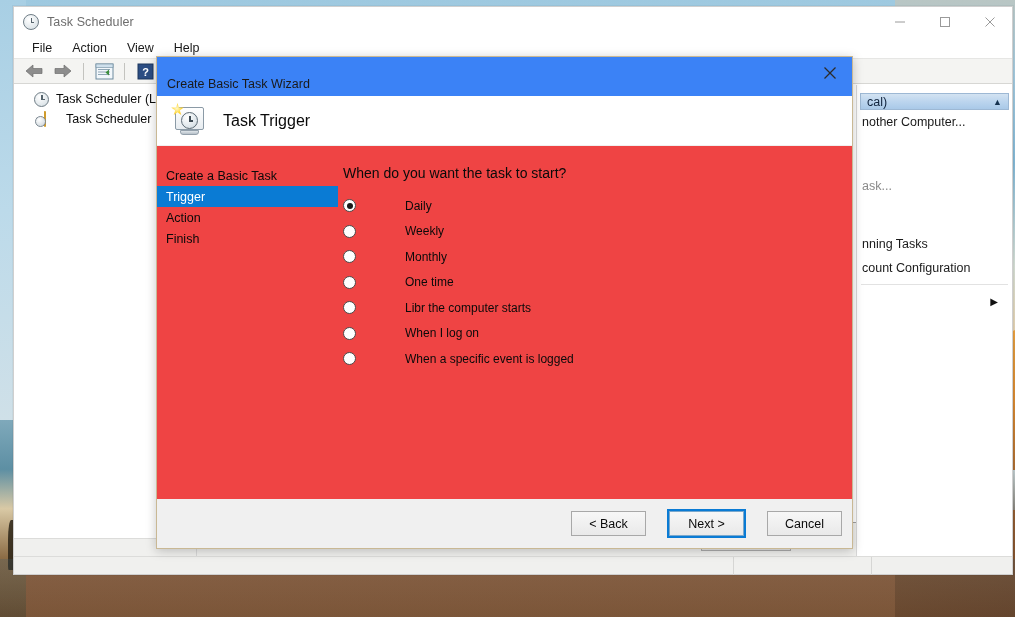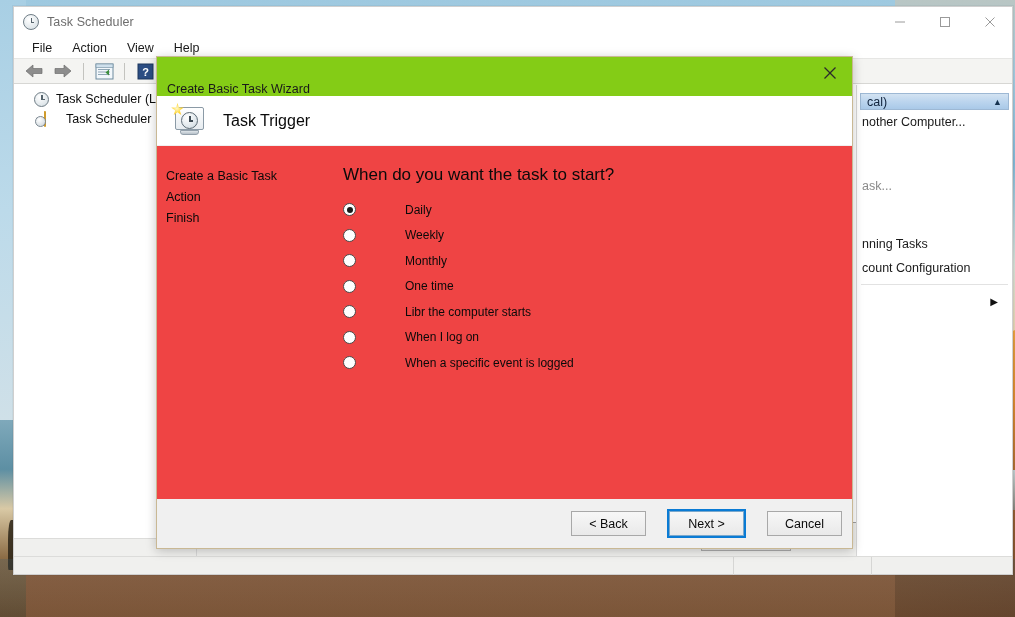--- a/index.html
+++ b/index.html
@@ -214,22 +214,22 @@
 
   
   #wizard {
     position: absolute; left: 156px; top: 56px;
     width: 697px; height: 493px;
     background: #f0f0f0;
     border: 1px solid #c9b894;
     box-shadow: 0 2px 10px rgba(0,0,0,0.22);
   }
   #wiz-titlebar {
-    height: 40px; background: #84cc16; position: relative;
-    display: flex; align-items: flex-end;
+    height: 40px; background: #3b82f6; position: relative;
+    display: flex; align-items: center;
     border-bottom: 1px solid #ffffff;
   }
   #wiz-title {
     font-size: 12.5px; color: #1a1a1a; padding: 14px 0 0 10px;
   }
   #wiz-close {
     position: absolute; right: 0; top: 0; width: 44px; height: 32px;
     display: flex; align-items: center; justify-content: center;
     color: #2b2b2b;
   }
@@ -281,21 +281,21 @@
     height: 21px; display: flex; align-items: center;
     font-size: 12.5px; color: #0a0a0a; padding-left: 9px;
   }
   .step.active {
     background: #0a7bd4; color: #ffffff;
   }
   #wiz-main {
     flex: 1 1 auto; padding: 19px 0 0 5px;
   }
   #wiz-question {
-    font-size: 17px; color: #0a0a0a; margin-bottom: 12px;
+    font-size: 14px; color: #0a0a0a; margin-bottom: 12px;
   }
   .radio-row {
     display: flex; align-items: center; height: 25px; margin-bottom: 0.5px;
   }
   .radio {
     width: 13px; height: 13px; border-radius: 50%;
     border: 1.4px solid #4b4b4b; background: #ffffff;
     flex: none; margin-right: 9px; position: relative;
   }
   .radio.checked::after {
@@ -479,20 +479,21 @@
       <div class="monitor-clock"></div>
       <div class="star"></div>
     </div>
     <div id="wiz-header-title">Task Trigger</div>
   </div>
 
   <div id="wiz-body">
 
     <div id="wiz-steps">
       <div class="step">Create a Basic Task</div>
+      <div class="step active">Trigger</div>
       <div class="step">Action</div>
       <div class="step">Finish</div>
     </div>
 
     <div id="wiz-main">
       <div id="wiz-question">When do you want the task to start?</div>
 
       <div class="radio-row">
         <span class="radio checked"></span>
         <span class="radio-label">Daily</span>

